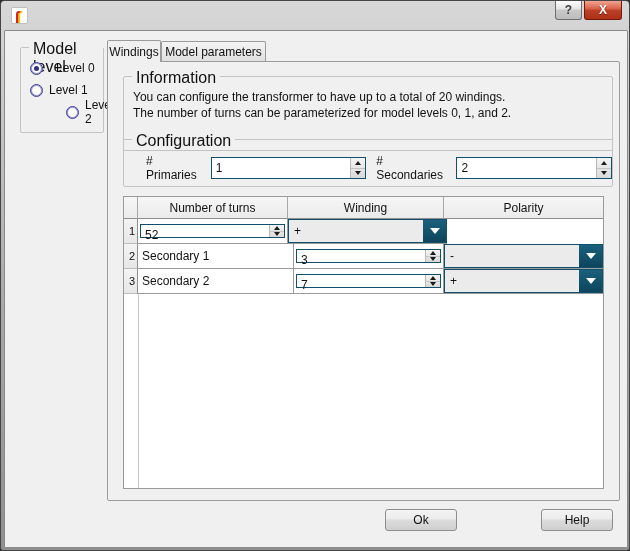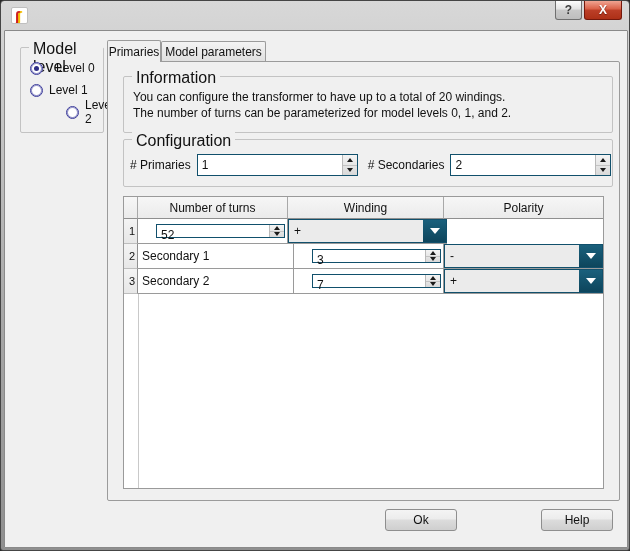--- a/index.html
+++ b/index.html
@@ -69,28 +69,28 @@
   }
   .tab.active { left:102px; top:9px; width:54px; height:22px; background:#f0f0f0; z-index:3; }
   .tab.inactive { left:156px; top:10px; width:105px; height:21px; background:linear-gradient(#f4f4f4,#dfdfdf); z-index:1; }
 
   .tabpanel {
     position:absolute; left:102px; top:30px; width:513px; height:440px;
     background:#f0f0f0; border:1px solid #9b9b9b; border-radius:0 2px 2px 2px; z-index:2;
   }
 
   
-  .info-group { left:15px; top:14px; width:490px; height:57px; }
+  .info-group { left:15px; top:14px; width:490px; height:75px; }
   .info-line { position:absolute; left:9px; font-size:12px; color:#111; white-space:nowrap; }
   .info-line.l1 { top:13px; } .info-line.l2 { top:29px; }
 
   
   .config-group { left:15px; top:77px; width:490px; height:48px; }
   .config-row { position:absolute; left:6px; top:14px; display:flex; align-items:center; }
-  .cfg-label { font-size:12px; color:#111; margin-right:6px; }
+  .cfg-label { font-size:12px; color:#111; margin-right:6px;margin-left:16px; }
   .cfg-label.second { margin-left:10px; }
 
   
   .spin {
     height:22px; background:#ffffff; border:1px solid #11506c;
     display:flex; align-items:stretch; position:relative;
   }
   .spin-val { flex:1; font-size:12px; color:#111; padding:3px 0 0 4px; }
   .spin-btns {
     width:15px; flex:none; border-left:1px solid #b9b9b9;
@@ -126,21 +126,21 @@
     padding-right:2px;
   }
   .cell-name {
     width:156px; flex:none; background:#fff; border-right:1px solid #9a9a9a; border-bottom:1px solid #9a9a9a;
     font-size:12px; color:#111; display:flex; align-items:center; padding-left:4px;
   }
   .cell-turns {
     width:150px; flex:none; background:#fff; border-right:1px solid #9a9a9a; border-bottom:1px solid #9a9a9a;
     display:flex; align-items:center; padding:0 2px;
   }
-  .cell-turns .spin { width:100%; height:14px;margin-left:16px; }
+  .cell-turns .spin { width:100%; height:14px; }
   .cell-pol { width:159px; flex:none; background:#fff; border-bottom:1px solid #9a9a9a; display:flex; align-items:center; }
 
   .combo {
     width:100%; height:24px; background:#ebebeb; border:1px solid #11506c;
     display:flex; align-items:stretch;
   }
   .combo-val { flex:1; font-size:12px; color:#111; padding:4px 0 0 5px; }
   .combo-btn {
     width:23px; flex:none; background:linear-gradient(#1a607c,#0d455c);
     display:flex; align-items:center; justify-content:center;
@@ -191,21 +191,21 @@
       <div class="radio-row r1">
         <span class="radio"></span>
         <span class="radio-label">Level 1</span>
       </div>
       <div class="radio-row r2">
         <span class="radio"></span>
         <span class="radio-label">Level 2</span>
       </div>
     </div>
 
-    <div class="tab active">Primaries</div>
+    <div class="tab active">Windings</div>
     <div class="tab inactive">Model parameters</div>
 
     <div class="tabpanel">
 
       <div class="groupbox info-group">
         <span class="group-title">Information</span>
         <div class="info-line l1">You can configure the transformer to have up to a total of 20 windings.</div>
         <div class="info-line l2">The number of turns can be parameterized for model levels 0, 1, and 2.</div>
       </div>
 

